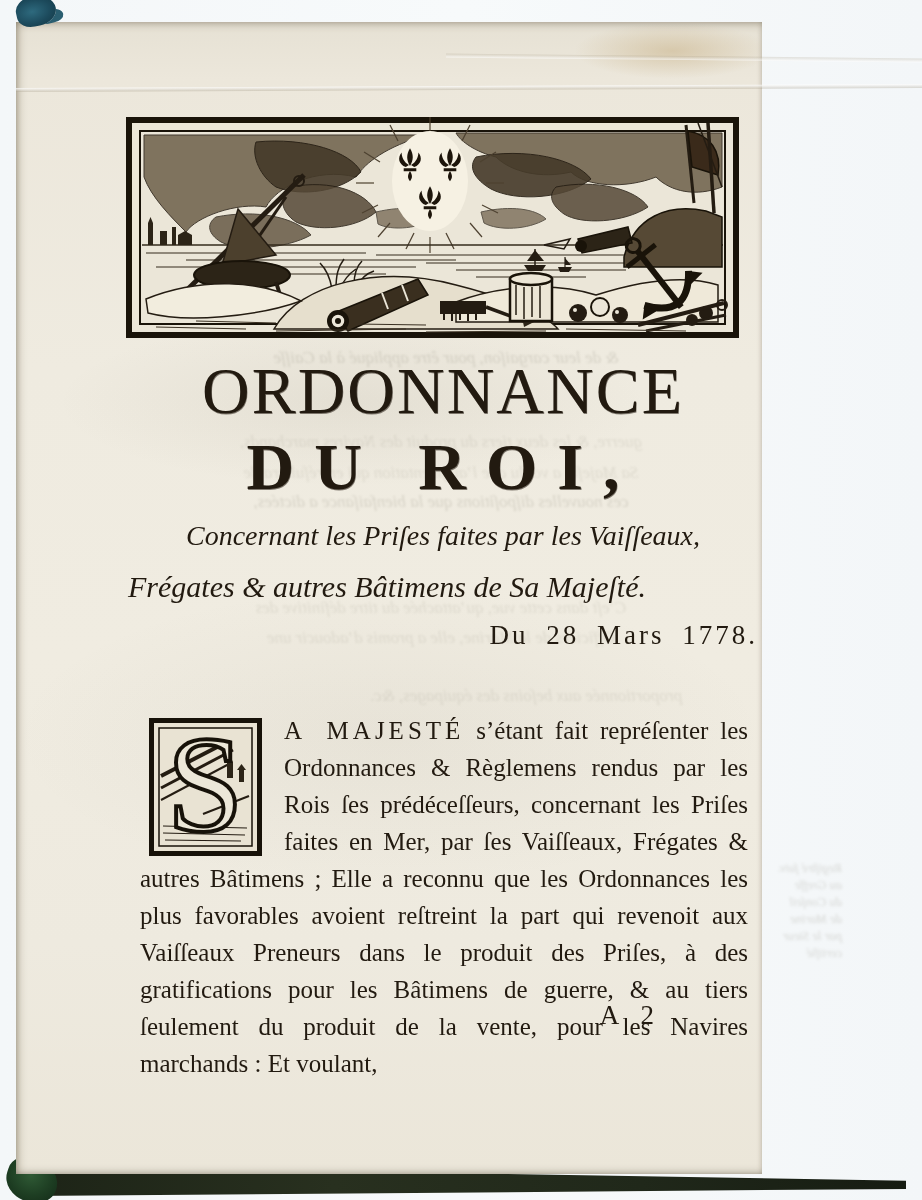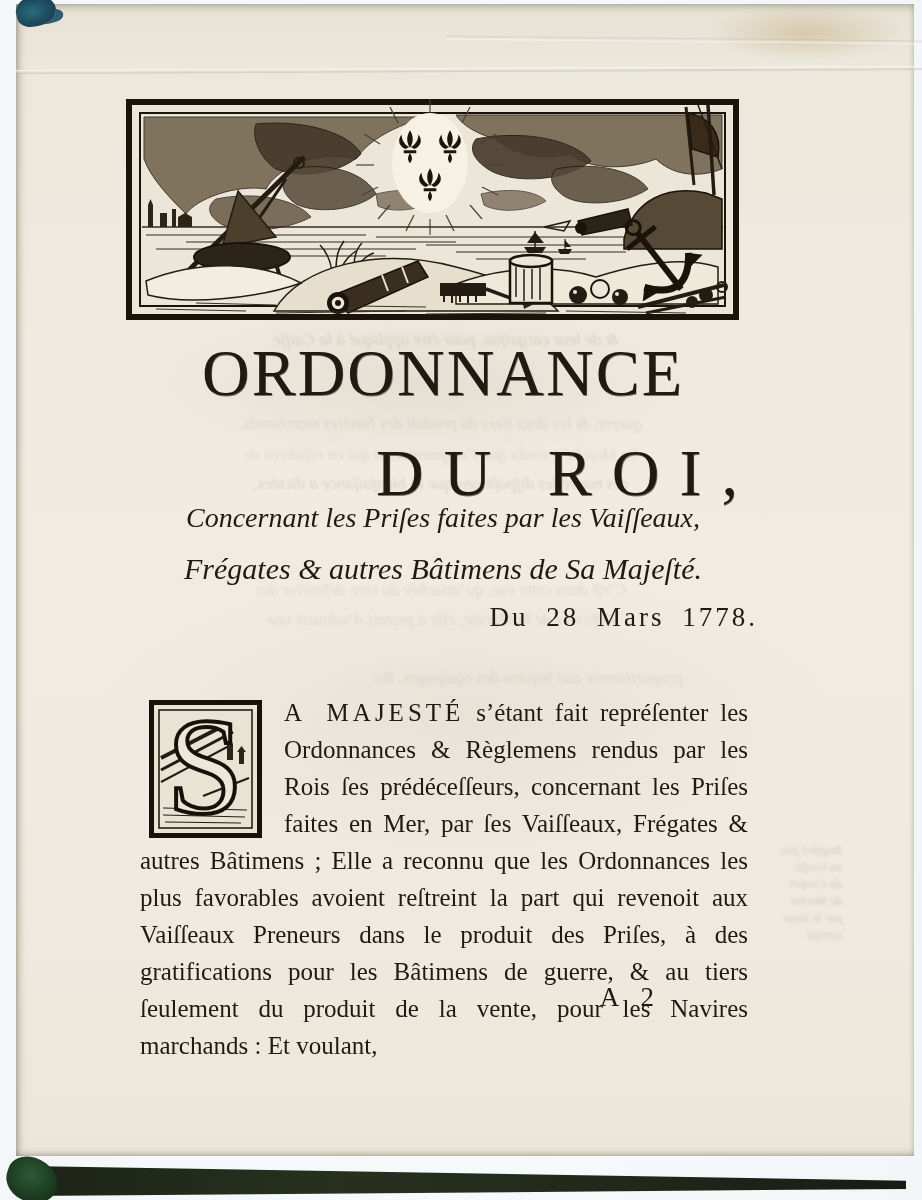--- a/index.html
+++ b/index.html
@@ -21,21 +21,21 @@
     transform:rotate(-12deg);
     box-shadow:14px 8px 0 -8px #2a5e70;
   }
   .thread-bottom{
     left:6px;top:1158px;width:52px;height:44px;border-radius:45% 60% 50% 55%;
     background:radial-gradient(ellipse at 45% 40%,#2f5a35 0%,#1d3d22 55%,#122816 100%);
     transform:rotate(18deg);
   }
   
   .page{
-    left:16px;top:4px;width:898px;height:1152px;
+    left:16px;top:22px;width:746px;height:1152px;
     background:
       radial-gradient(ellipse 140px 40px at 88% 2.5%, rgba(197,173,128,0.50), rgba(197,173,128,0) 70%),
       radial-gradient(ellipse 420px 120px at 45% 33%, rgba(128,118,96,0.10), rgba(128,118,96,0) 70%),
       radial-gradient(ellipse 500px 200px at 50% 62%, rgba(120,112,92,0.07), rgba(120,112,92,0) 75%),
       linear-gradient(180deg,#e6e1d4 0%,#ece7db 5%,#efebe0 30%,#f0ece1 55%,#eeeadf 80%,#ebe6d9 100%);
     box-shadow:
       inset 7px 0 10px -6px rgba(96,85,62,0.55),
       inset 0 7px 10px -6px rgba(96,85,62,0.45),
       inset -3px 0 6px -4px rgba(96,85,62,0.25),
       inset 0 -5px 8px -5px rgba(60,55,40,0.45);
@@ -63,27 +63,26 @@
     white-space:pre-line;filter:blur(1.6px);opacity:0.26;
   }
   
   .ink{color:#221a10;}
   .title-line1{
     left:112px;top:336px;width:630px;text-align:center;
     font-size:66px;line-height:1;letter-spacing:2px;font-weight:500;
     text-shadow:0.6px 0.6px 0.4px rgba(34,26,16,0.55);
   }
   .title-line2{
-    left:112px;top:412px;width:630px;text-align:right;
-    font-size:66px;line-height:1;letter-spacing:20px;font-weight:400;
+    left:112px;top:412px;width:630px;text-align:center;
+    font-size:66px;line-height:1;letter-spacing:20px;font-weight:700;
     text-shadow:0.6px 0.6px 0.4px rgba(34,26,16,0.55);
-    margin-top:24px;
   }
   .subtitle1{left:112px;top:498px;width:630px;text-align:center;font-style:italic;font-size:28px;line-height:1.15;}
-  .subtitle2{left:112px;top:548px;width:630px;text-align:center;font-style:italic;font-size:30px;line-height:1.15;}
+  .subtitle2{left:112px;top:548px;width:630px;text-align:left;font-style:italic;font-size:30px;line-height:1.15;}
   .dateline{left:112px;top:598px;width:630px;text-align:right;font-size:27px;letter-spacing:3px;word-spacing:8px;}
   .heading{
     left:112px;top:632px;width:630px;text-align:center;
     font-style:italic;font-size:47px;letter-spacing:9px;word-spacing:14px;line-height:1;font-weight:500;
   }
   .bodyblock{
     left:124px;top:690px;width:608px;
     font-size:25px;line-height:37px;text-align:justify;
   }
   .dropcap-box{

